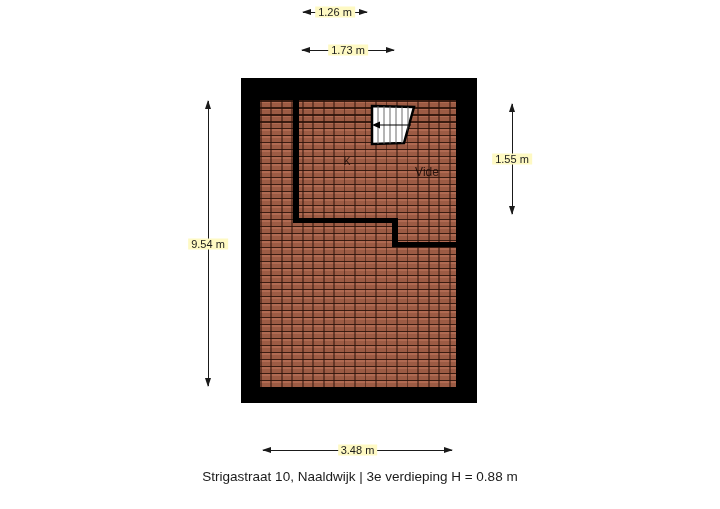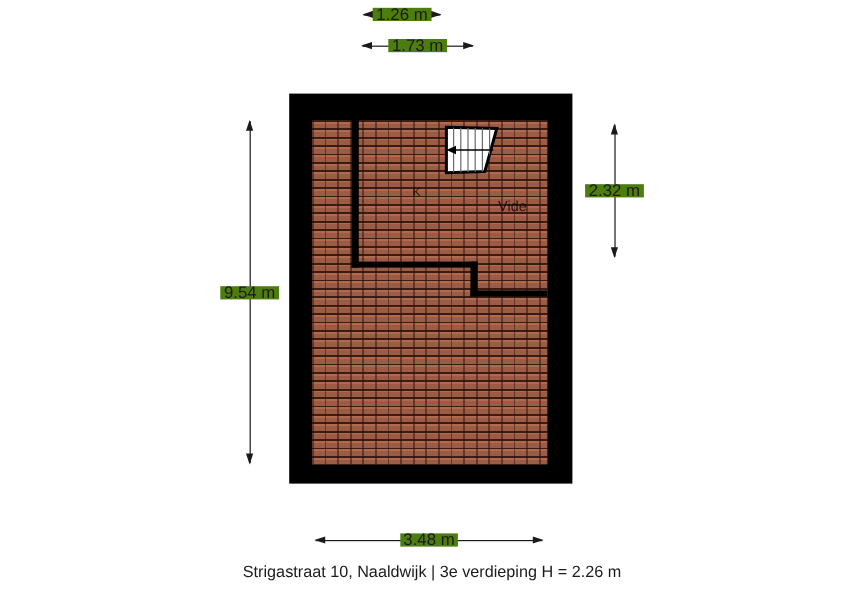--- a/index.html
+++ b/index.html
@@ -38,21 +38,21 @@
   .dim-h .ah-left{left:0;top:6px;transform:translateY(-50%);
     border-top:3px solid transparent;border-bottom:3px solid transparent;border-right:9px solid var(--dim);}
   .dim-h .ah-right{right:0;top:6px;transform:translateY(-50%);
     border-top:3px solid transparent;border-bottom:3px solid transparent;border-left:9px solid var(--dim);}
   .dim-v .ah-up{top:0;left:6px;transform:translateX(-50%);
     border-left:3px solid transparent;border-right:3px solid transparent;border-bottom:9px solid var(--dim);}
   .dim-v .ah-down{bottom:0;left:6px;transform:translateX(-50%);
     border-left:3px solid transparent;border-right:3px solid transparent;border-top:9px solid var(--dim);}
   .dlabel{
     position:absolute;left:50%;top:50%;transform:translate(-50%,-50%);
-    background:#4d7c0f;padding:0 3px;font-size:14px;line-height:11px;
+    background:#fef9c3;padding:0 3px;font-size:11px;line-height:11px;
     white-space:nowrap;color:var(--dim);
   }
   
   .room-label{
     position:absolute;transform:translate(-50%,-50%);
     color:rgba(15,5,2,0.82);white-space:nowrap;
   }
   .room-label.k{font-size:10px;}
   .room-label.vide{font-size:12px;}
   
@@ -66,39 +66,39 @@
 
 <div class="canvas">
 
   <div class="dim dim-h" style="left:302px;top:6px;width:66px">
     <span class="dline"></span>
     <span class="ah ah-left"></span>
     <span class="ah ah-right"></span>
     <span class="dlabel">1.26 m</span>
   </div>
 
-  <div class="dim dim-h" style="left:301px;top:32px;width:94px">
+  <div class="dim dim-h" style="left:301px;top:44px;width:94px">
     <span class="dline"></span>
     <span class="ah ah-left"></span>
     <span class="ah ah-right"></span>
     <span class="dlabel">1.73 m</span>
   </div>
 
   <div class="dim dim-v" style="left:202px;top:100px;height:287px">
     <span class="dline"></span>
     <span class="ah ah-up"></span>
     <span class="ah ah-down"></span>
     <span class="dlabel">9.54 m</span>
   </div>
 
   <div class="dim dim-v" style="left:506px;top:103px;height:112px">
     <span class="dline"></span>
     <span class="ah ah-up"></span>
     <span class="ah ah-down"></span>
-    <span class="dlabel">2.32 m</span>
+    <span class="dlabel">1.55 m</span>
   </div>
 
   <div class="dim dim-h" style="left:262px;top:444px;width:191px">
     <span class="dline"></span>
     <span class="ah ah-left"></span>
     <span class="ah ah-right"></span>
     <span class="dlabel">3.48 m</span>
   </div>
 
   <div class="outer-wall" style="left:241px;top:78px;width:236px;height:325px"></div>
@@ -126,16 +126,16 @@
       <line x1="39" y1="0" x2="39" y2="42"></line>
     </g>
     <line x1="8" y1="21" x2="42" y2="21" stroke="#000000" stroke-width="1.2"></line>
     <polygon points="3,21 11,17.5 11,24.5" fill="#000000"></polygon>
   </svg>
 
   <span class="room-label k" style="left:347px;top:161px">K</span>
   <span class="room-label vide" style="left:427px;top:172px">Vide</span>
 
   <div class="footer">
-    <div>Strigastraat 10, Naaldwijk | 3e verdieping H = 2.26 m</div>
+    <div>Strigastraat 10, Naaldwijk | 3e verdieping H = 0.88 m</div>
   </div>
 
 </div>
 
 </body></html>

